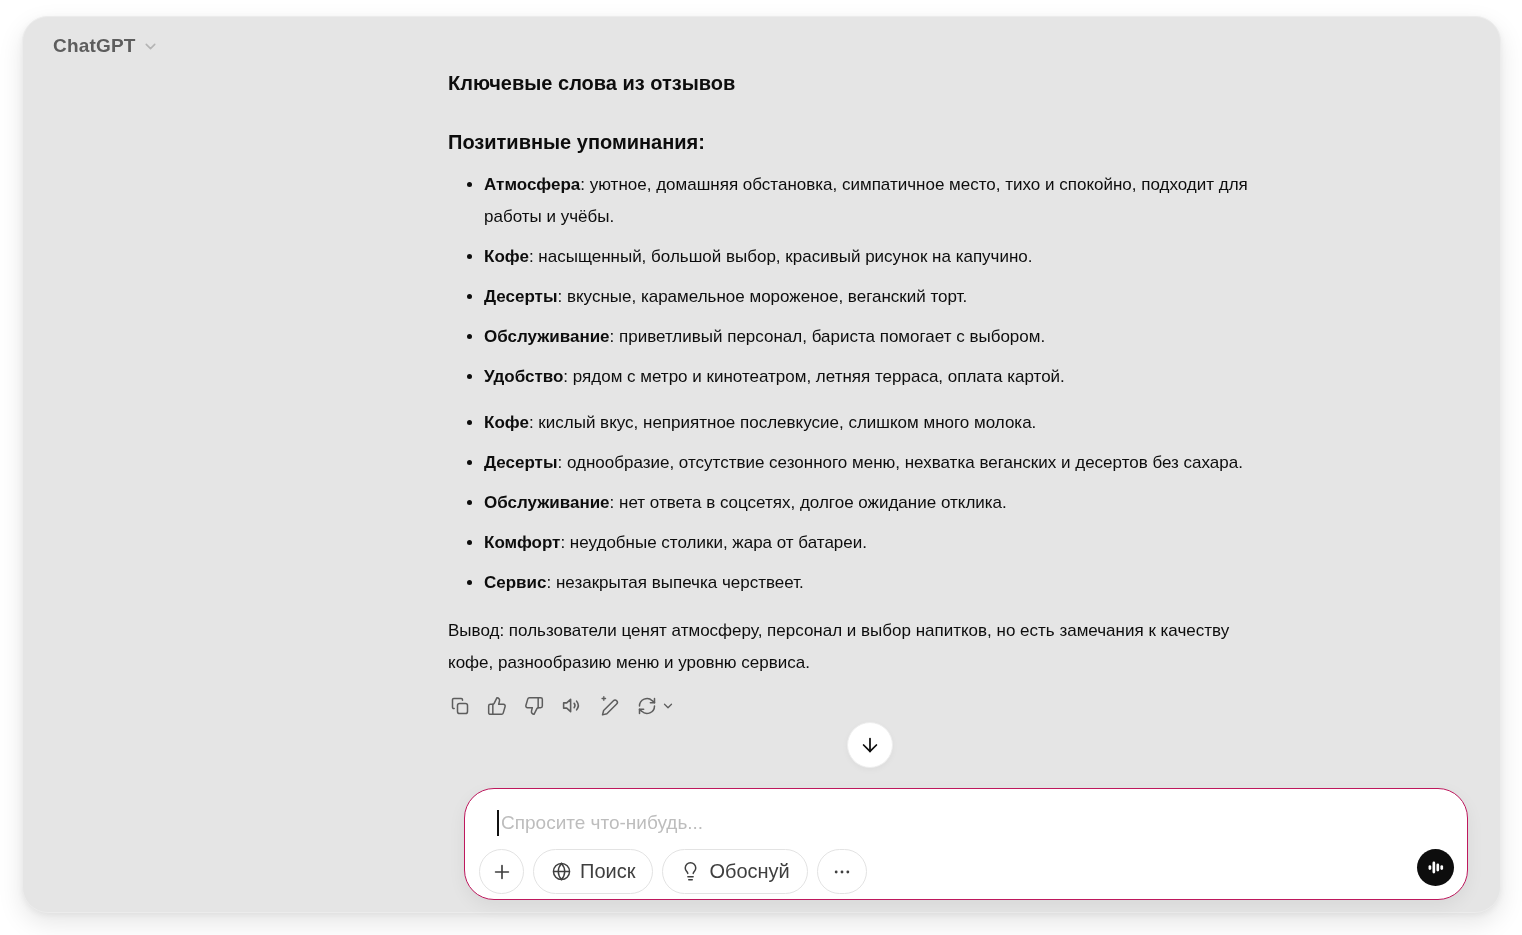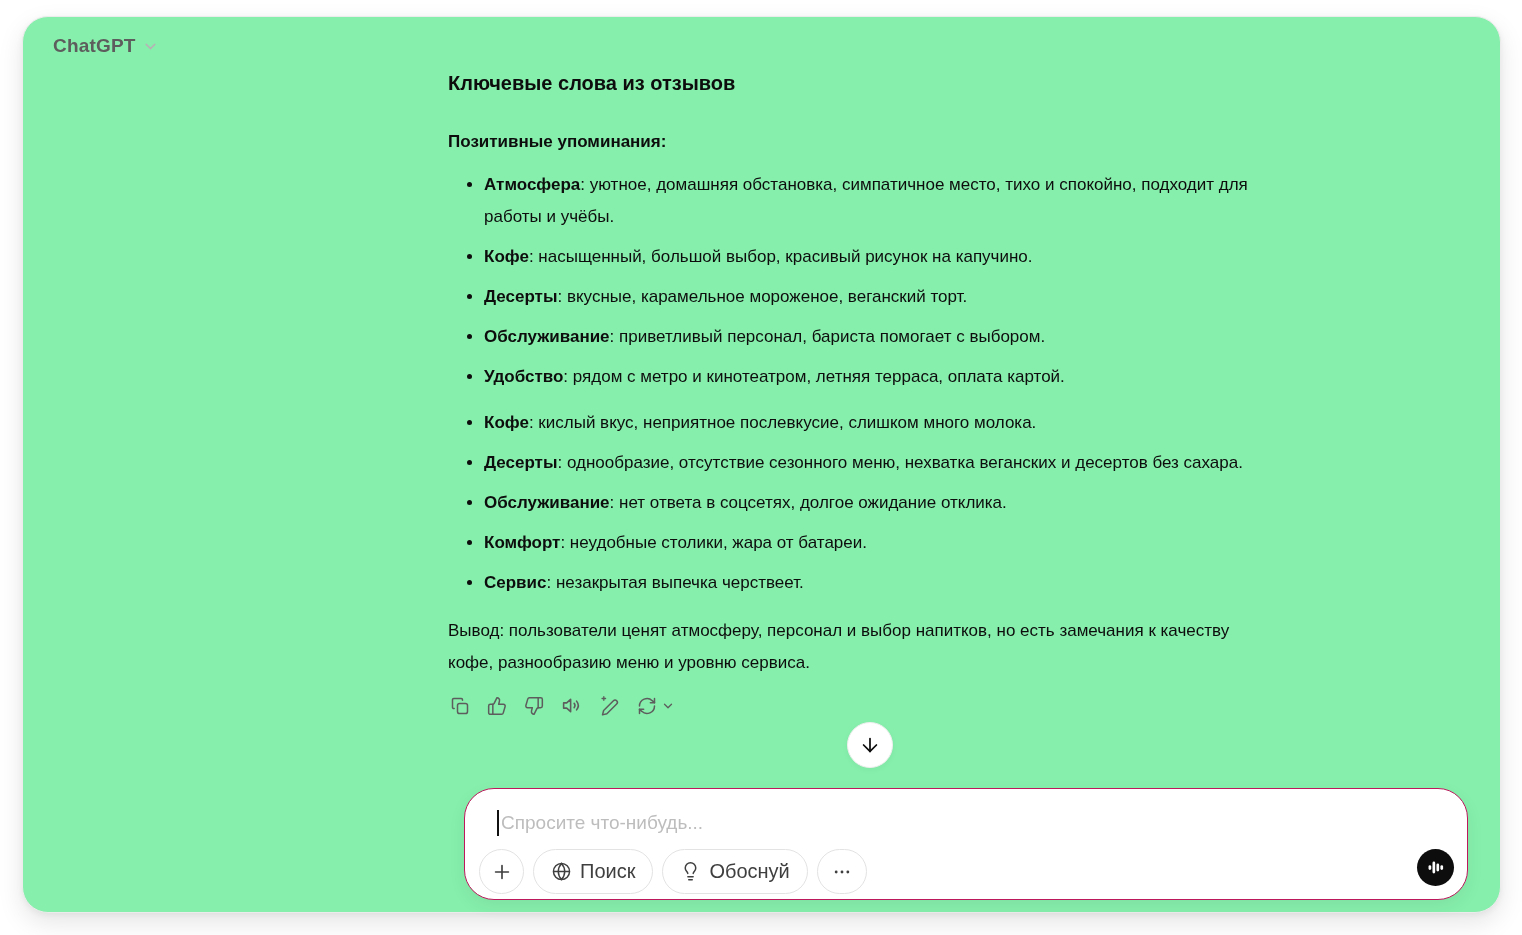--- a/index.html
+++ b/index.html
@@ -1,35 +1,35 @@
 <!DOCTYPE html>
 <html lang="ru"><head>
 <meta charset="utf-8">
 <style>
   * { margin:0; padding:0; box-sizing:border-box; }
   html,body { width:1522px; height:935px; background:#ffffff; font-family:"Liberation Sans", sans-serif; }
   body { position:relative; overflow:hidden; }
 
   .window {
     position:absolute; left:22px; top:16px; width:1479px; height:897px;
-    background:#86efac; border:1px solid #ececec; border-radius:26px;
+    background:#e5e5e5; border:1px solid #ececec; border-radius:26px;
     box-shadow:0 10px 26px rgba(0,0,0,0.10), 0 2px 6px rgba(0,0,0,0.05);
     text-decoration:underline;
   }
 
   
   .app-header { position:absolute; left:30px; top:18px; display:flex; align-items:center; gap:6px; }
   .app-title { font-size:19px; font-weight:700; color:#5d5d5d; letter-spacing:0.2px; }
   .app-chevron { color:#b4b4b4; display:flex; align-items:center; }
 
   
   .message { position:absolute; left:425px; top:52px; width:832px; color:#0d0d0d;
              font-size:17px; line-height:32px; }
   .msg-title { font-size:20px; line-height:28px; font-weight:700; margin-bottom:32px; }
-  .section-label { font-weight:700; font-size:17px; line-height:26px; margin-bottom:14px; }
+  .section-label { font-weight:700; font-size:20px; line-height:26px; margin-bottom:14px; }
   .section-label + ul + .section-label { margin-top:10px; }
   .message ul { list-style:disc; padding-left:36px; margin-bottom:14px; }
   .message li { margin-bottom:8px; max-width:796px; }
   .message li strong { font-weight:700; }
   .conclusion { margin-top:16px; max-width:820px; }
 
   
   .actions { display:flex; align-items:center; gap:13px; margin-top:14px; color:#5d5d5d; }
   .action-btn { background:none; border:none; cursor:pointer; color:#5d5d5d; display:flex;
                 align-items:center; padding:2px; border-radius:6px; }

